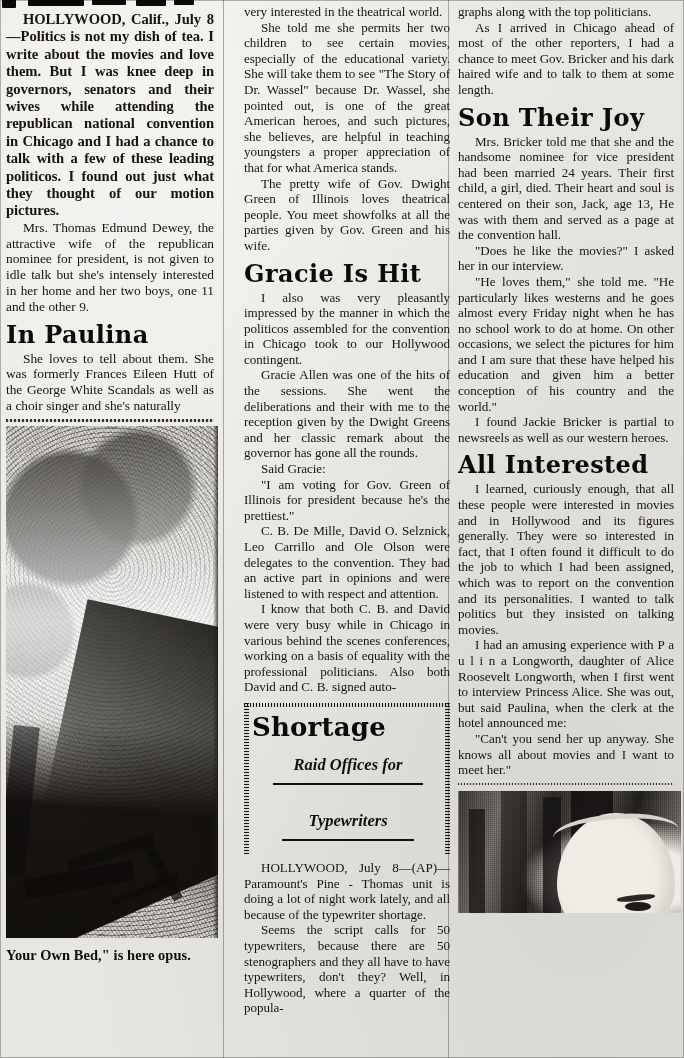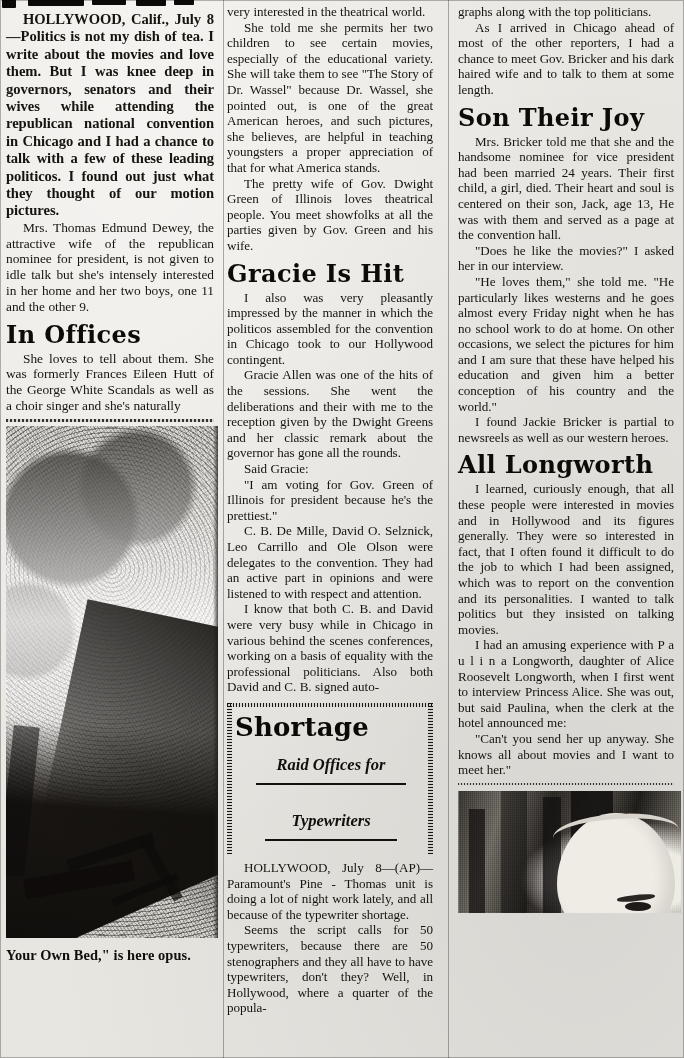--- a/index.html
+++ b/index.html
@@ -22,21 +22,21 @@
   }
 
   
   .col {
     position: absolute;
     top: 0;
     height: 832px;
     box-sizing: border-box;
   }
   #col-left   { left: 0px;   width: 222px; padding: 0 8px 0 6px; }
-  #col-mid    { left: 221px; width: 218px; padding: 0 6px 0 6px; }
+  #col-mid    { left: 238px; width: 218px; padding: 0 6px 0 6px; }
   #col-right  { left: 452px; width: 232px; padding: 0 10px 0 6px; }
 
   .rule-v {
     position: absolute;
     top: 0;
     width: 1px;
     height: 1058px;
     background: rgba(0,0,0,0.30);
   }
   #rule-1 { left: 223px; }
@@ -306,21 +306,21 @@
 
   </div>
 
   <div class="col" id="col-left">
     <div class="spacer-6" style="height:11px;"></div>
 
     <p class="body lead">HOLLYWOOD, Calif., July 8—Politics is not my dish of tea. I write about the movies and love them. But I was knee deep in governors, senators and their wives while attending the republican national convention in Chicago and I had a chance to talk with a few of these leading politicos. I found out just what they thought of our motion pictures.</p>
 
     <p class="body semi">Mrs. Thomas Edmund Dewey, the attractive wife of the republican nominee for president, is not given to idle talk but she's intensely interested in her home and her two boys, one 11 and the other 9.</p>
 
-    <h2 class="subhead">In Offices</h2>
+    <h2 class="subhead">In Paulina</h2>
 
     <p class="body semi">She loves to tell about them. She was formerly Frances Eileen Hutt of the George White Scandals as well as a choir singer and she's naturally</p>
 
     <div class="rule-h"></div>
 
     <div id="left-photo">
       <div class="halftone"></div>
       <div class="grain"></div>
       <div class="fade-light"></div>
       <div class="dark-wedge"></div>
@@ -376,21 +376,21 @@
 
     <p class="body">As I arrived in Chicago ahead of most of the other reporters, I had a chance to meet Gov. Bricker and his dark haired wife and to talk to them at some length.</p>
 
     <h2 class="subhead">Son Their Joy</h2>
 
     <p class="body">Mrs. Bricker told me that she and the handsome nominee for vice president had been married 24 years. Their first child, a girl, died. Their heart and soul is centered on their son, Jack, age 13, He was with them and served as a page at the convention hall.</p>
     <p class="body">"Does he like the movies?" I asked her in our interview.</p>
     <p class="body">"He loves them," she told me. "He particularly likes westerns and he goes almost every Friday night when he has no school work to do at home. On other occasions, we select the pictures for him and I am sure that these have helped his education and given him a better conception of his country and the world."</p>
     <p class="body">I found Jackie Bricker is partial to newsreels as well as our western heroes.</p>
 
-    <h2 class="subhead">All Longworth</h2>
+    <h2 class="subhead">All Interested</h2>
 
     <p class="body">I learned, curiously enough, that all these people were interested in movies and in Hollywood and its figures generally. They were so interested in fact, that I often found it difficult to do the job to which I had been assigned, which was to report on the convention and its personalities. I wanted to talk politics but they insisted on talking movies.</p>
     <p class="body">I had an amusing experience with P a u l i n a  Longworth, daughter of Alice Roosevelt Longworth, when I first went to interview Princess Alice. She was out, but said Paulina, when the clerk at the hotel announced me:</p>
     <p class="body">"Can't you send her up anyway. She knows all about movies and I want to meet her."</p>
 
     <div class="rule-h thin"></div>
 
     <div id="right-photo">
       <div class="bg"></div>
       <div class="grain2"></div>

